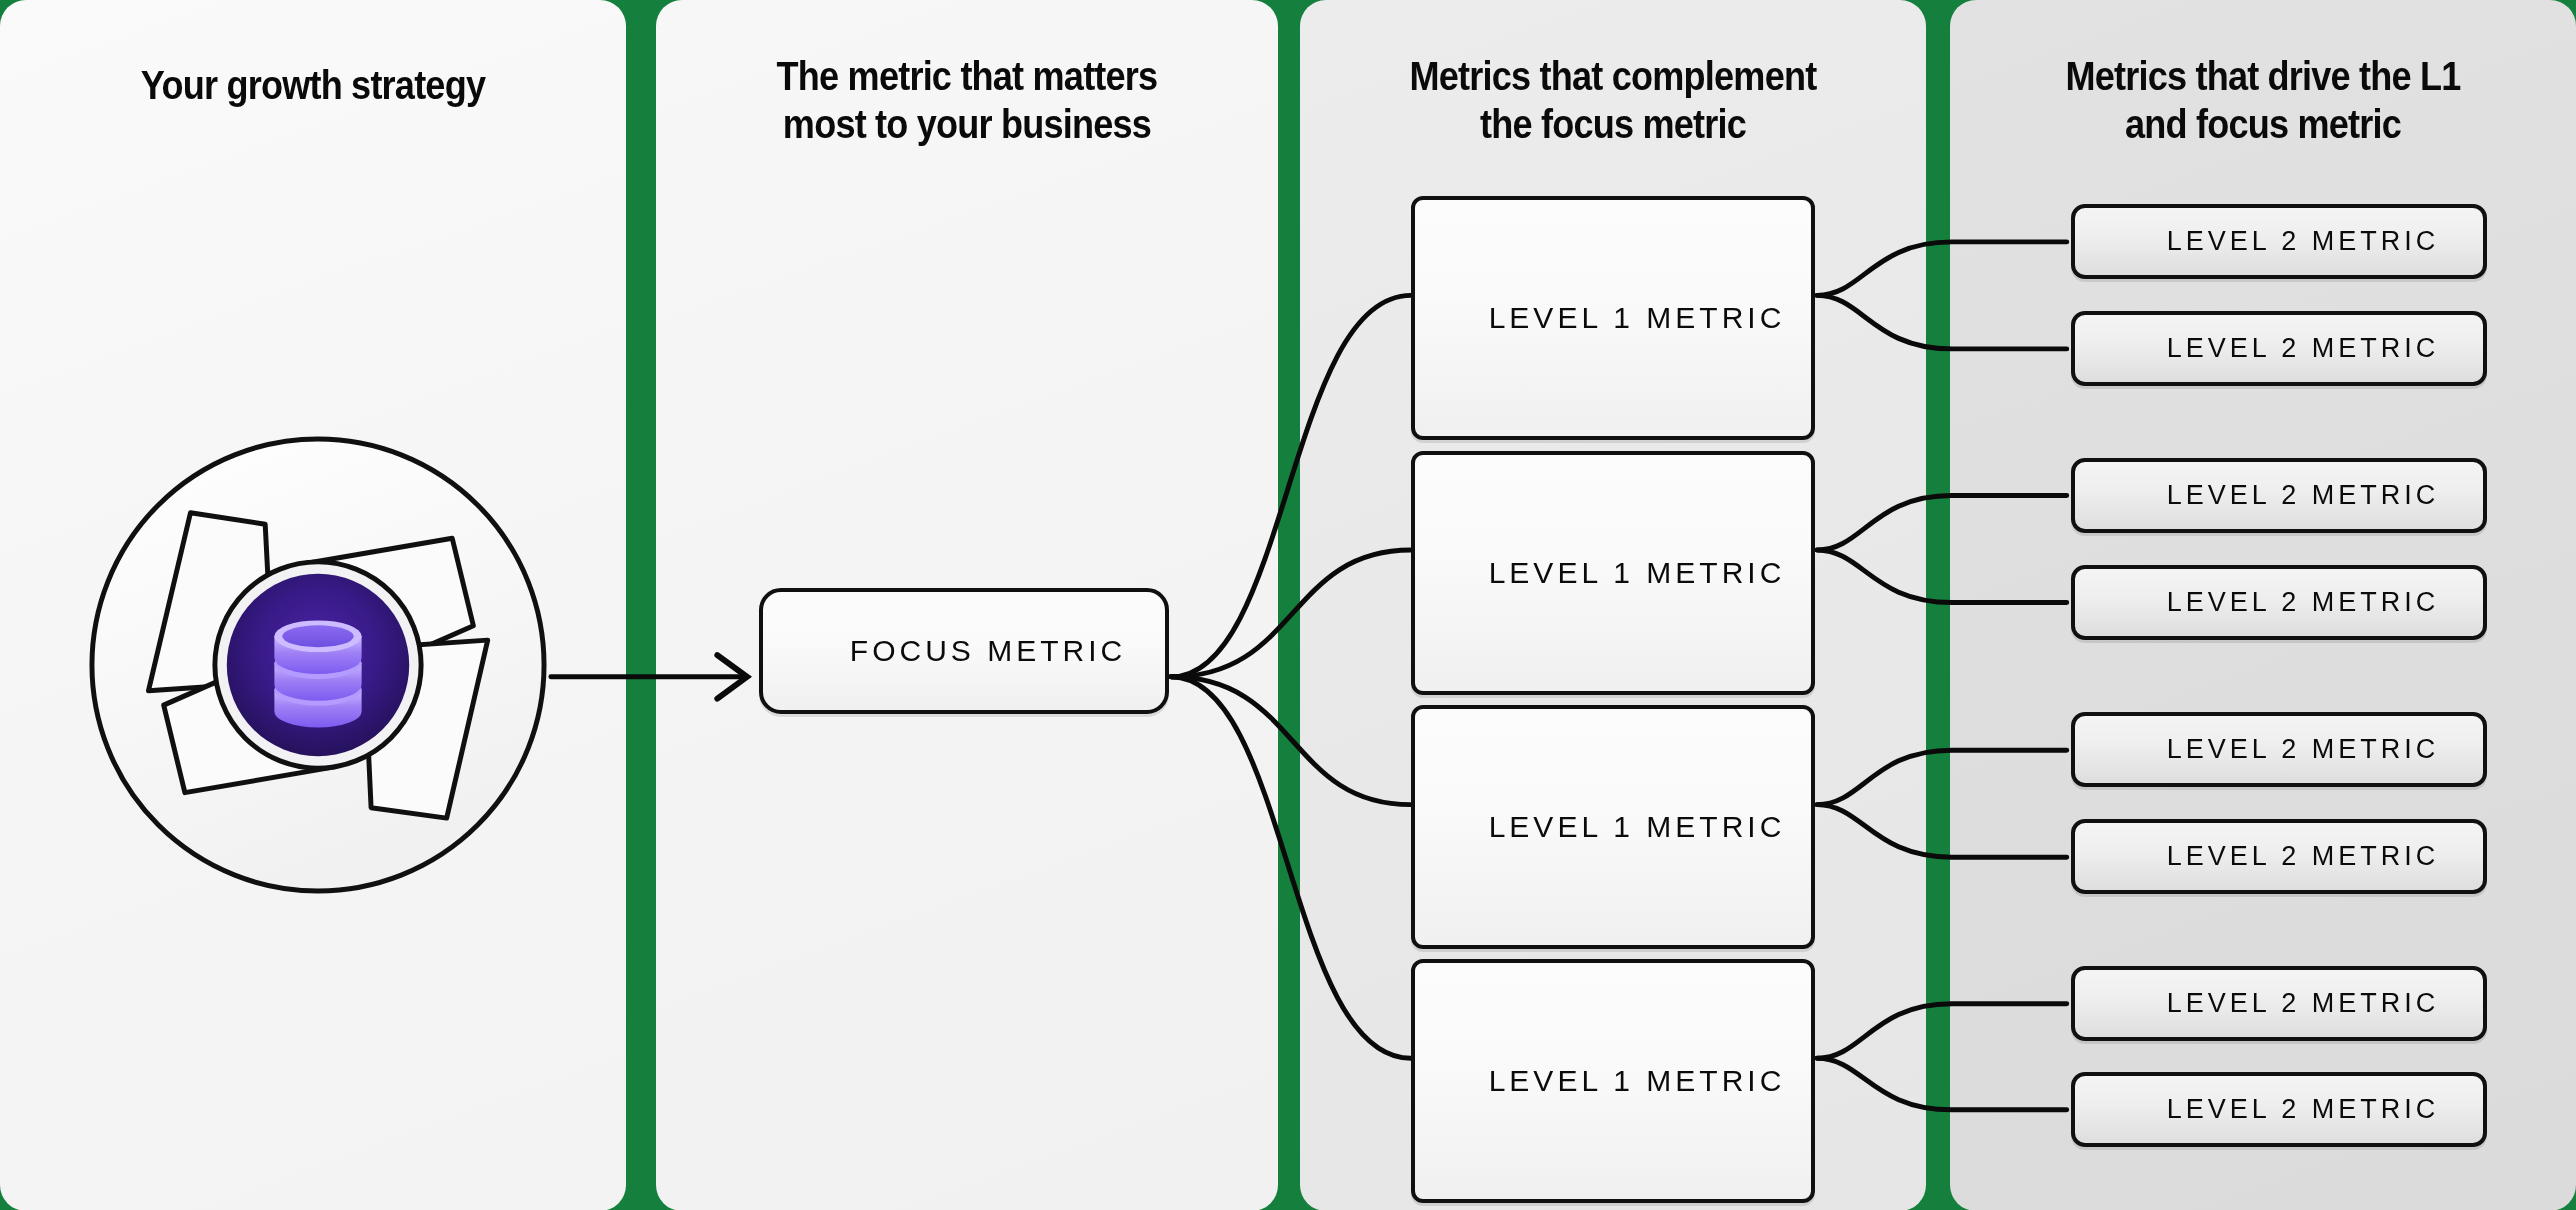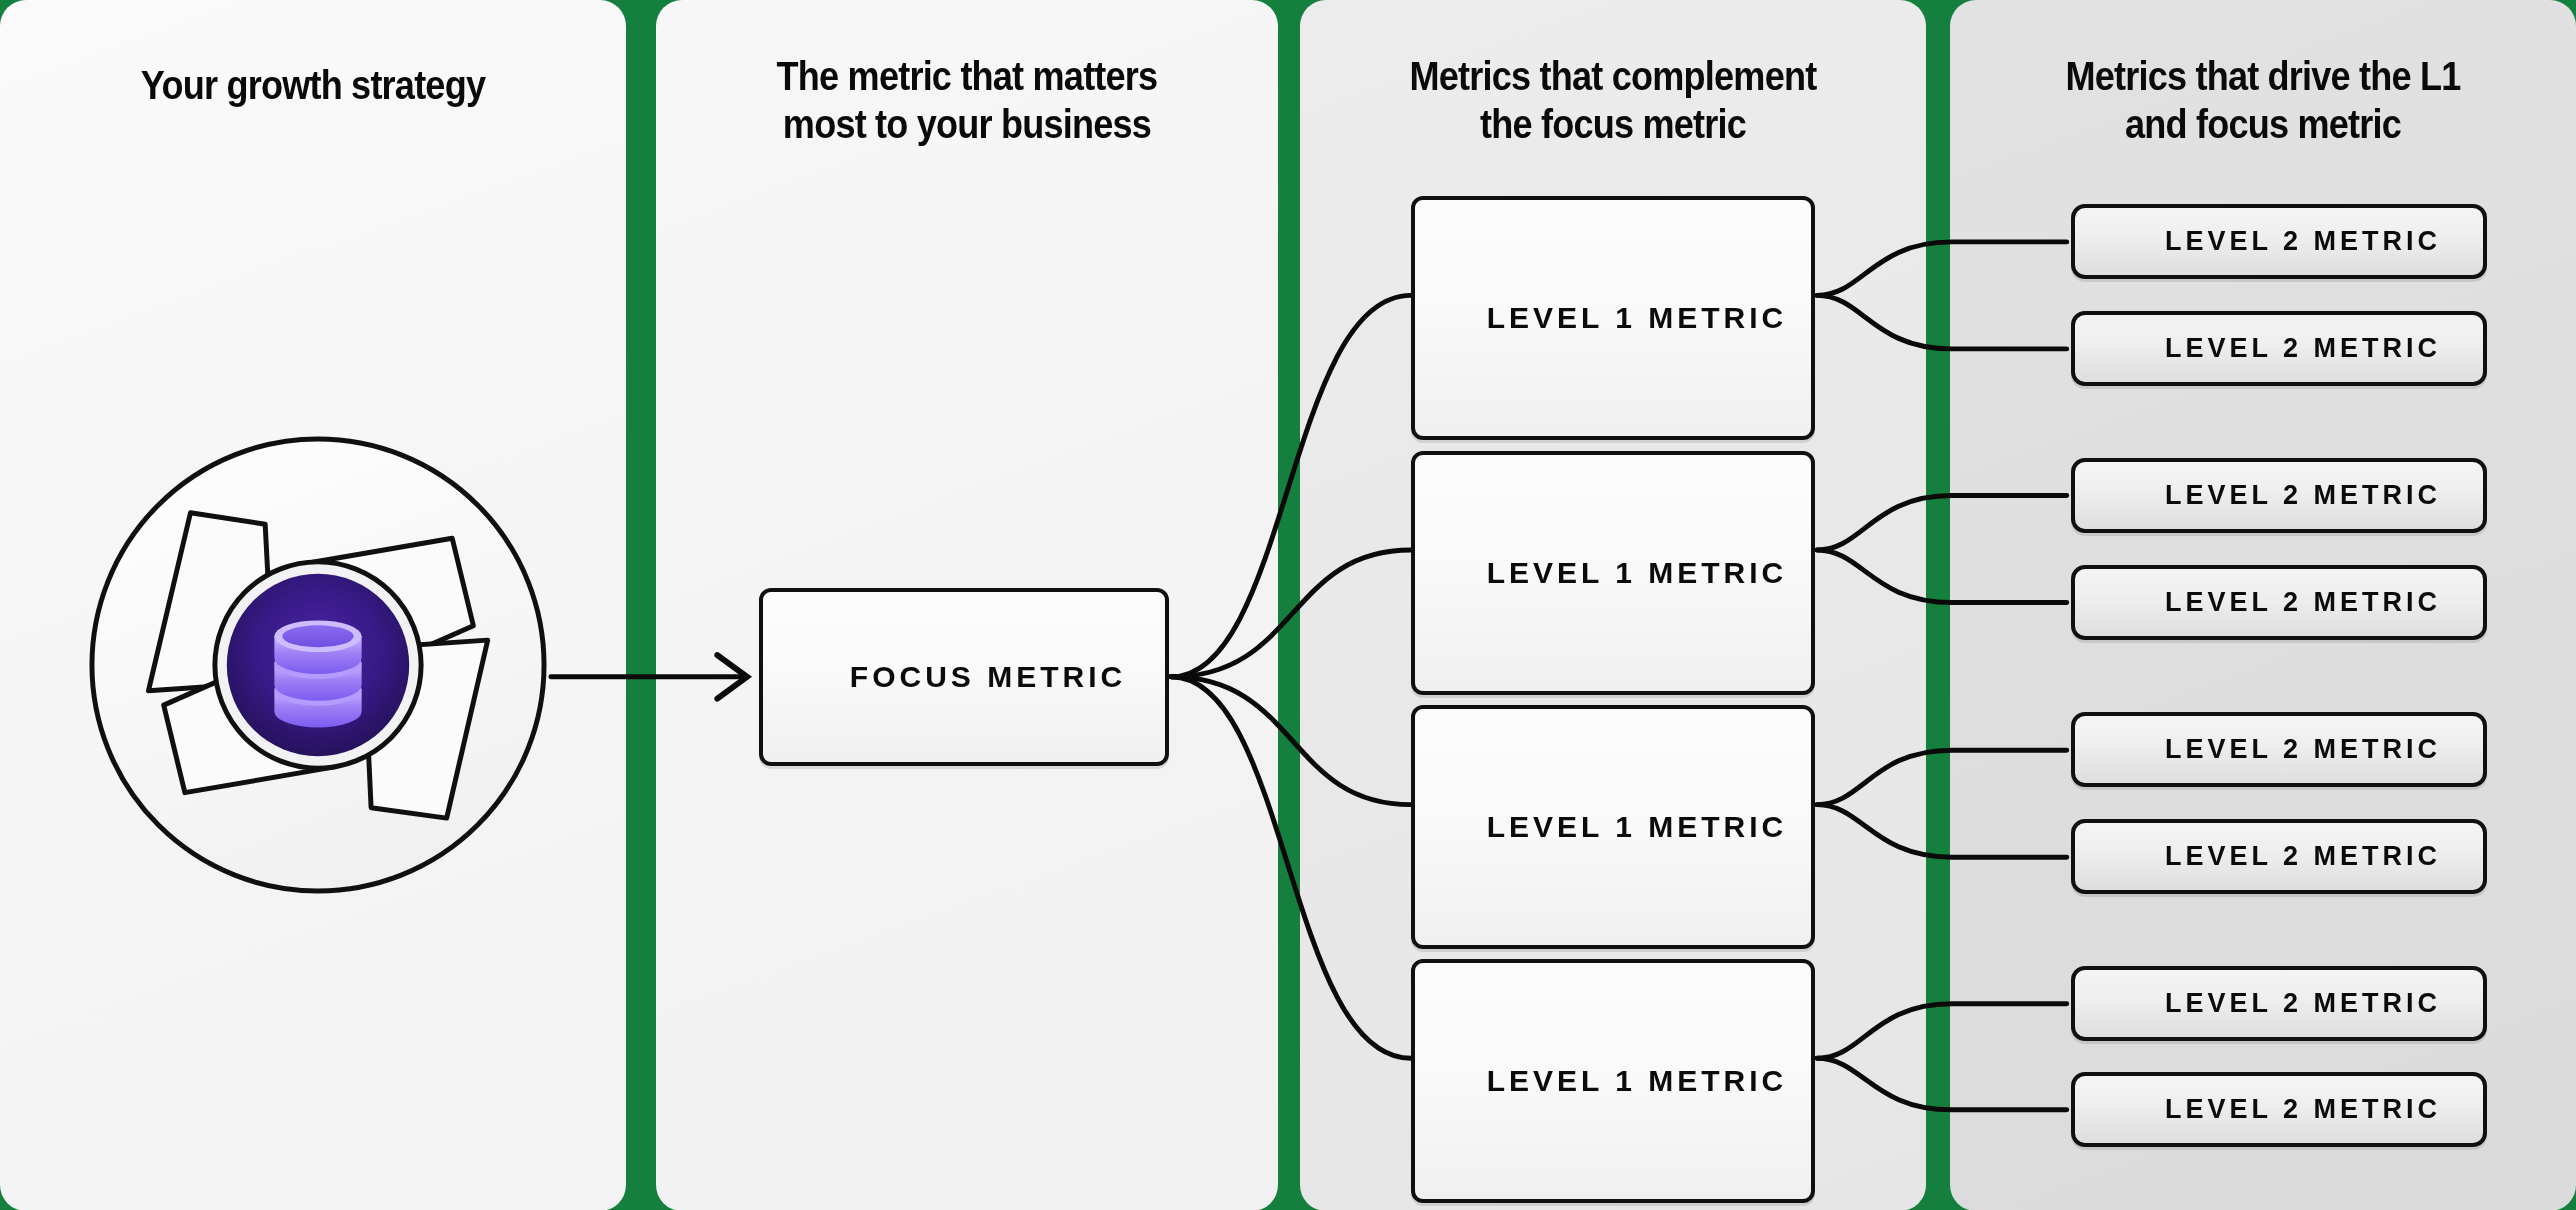--- a/index.html
+++ b/index.html
@@ -76,32 +76,32 @@
   
   .node {
     position: absolute;
     box-sizing: border-box;
     border: 4px solid #101010;
     border-radius: 14px;
     display: flex;
     align-items: center;
     justify-content: center;
     color: #0b0b0b;
-    font-weight: 700;
+    font-weight: 400;
     letter-spacing: 4px;
     text-indent: 4px;
     background: linear-gradient(180deg, #fcfcfc 0%, #fafafa 42%, #f0f0f0 100%);
     box-shadow: 0 3px 0 rgba(0,0,0,0.10);
     padding-left: 44px;
   }
   .node-focus {
     left: 759px;  top: 588px;
-    width: 410px; height: 178px;
+    width: 410px; height: 126px;
     font-size: 30px;
-    border-radius: 12px;
+    border-radius: 22px;
   }
   .node-l1 {
     left: 1411px;
     width: 404px; height: 244px;
     font-size: 30px;
     border-radius: 12px;
     text-align: center;
   }
   .node-l2 {
     left: 2071px;

